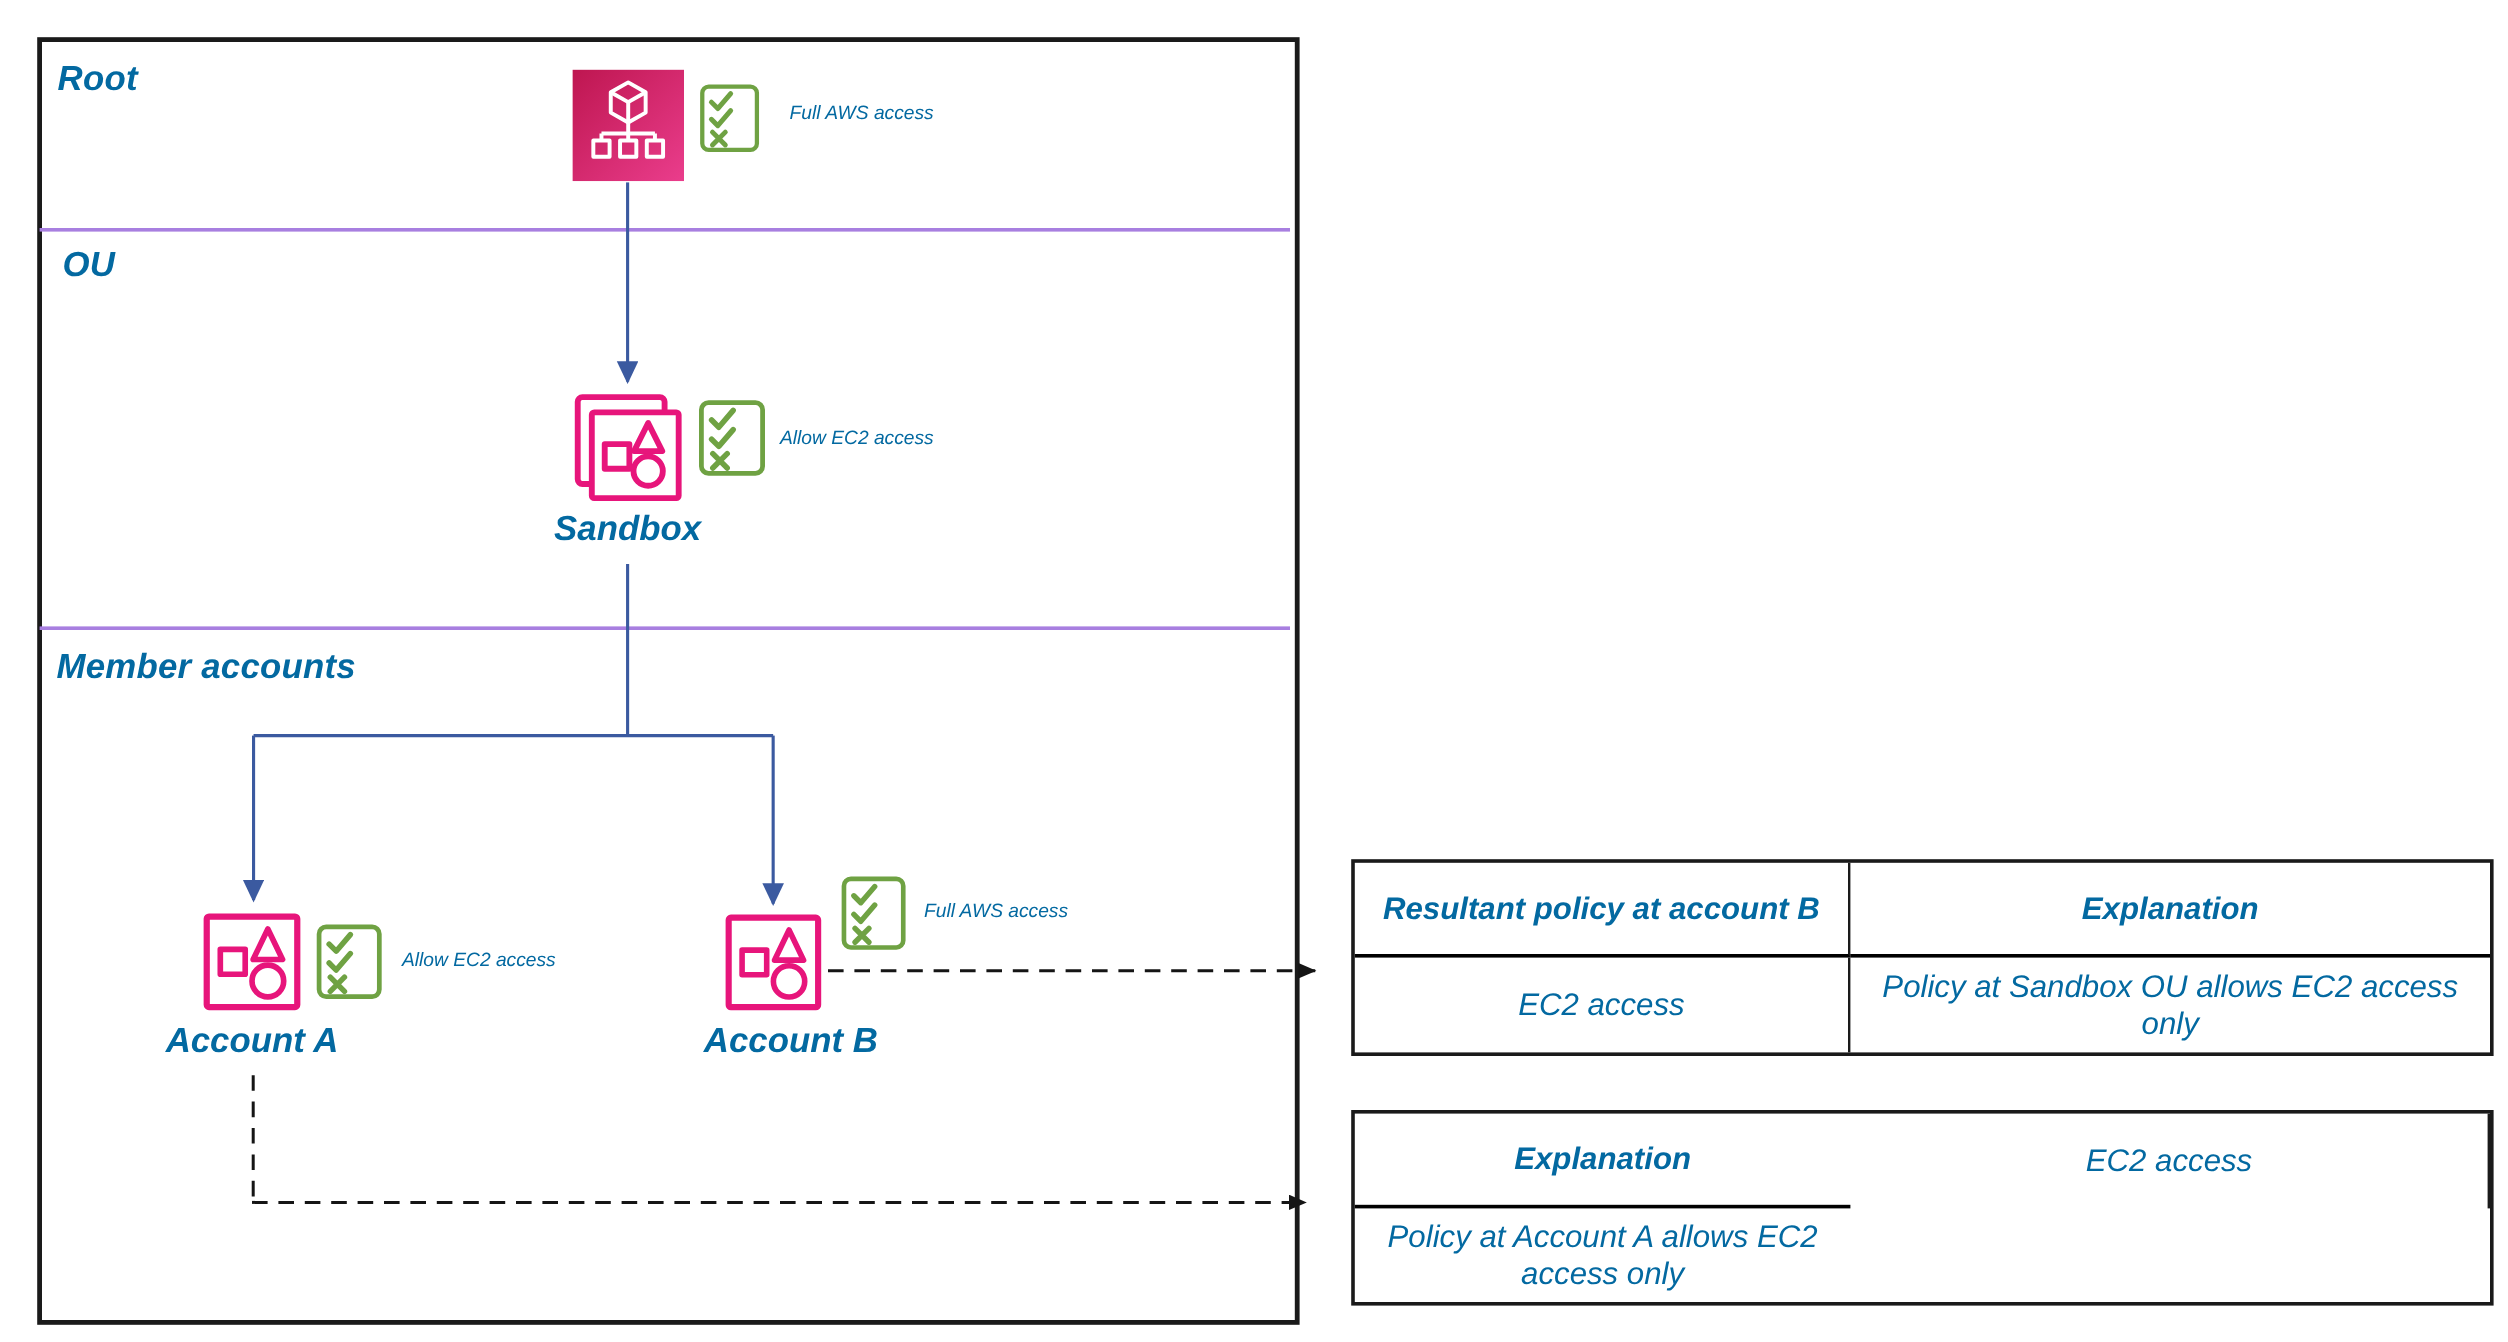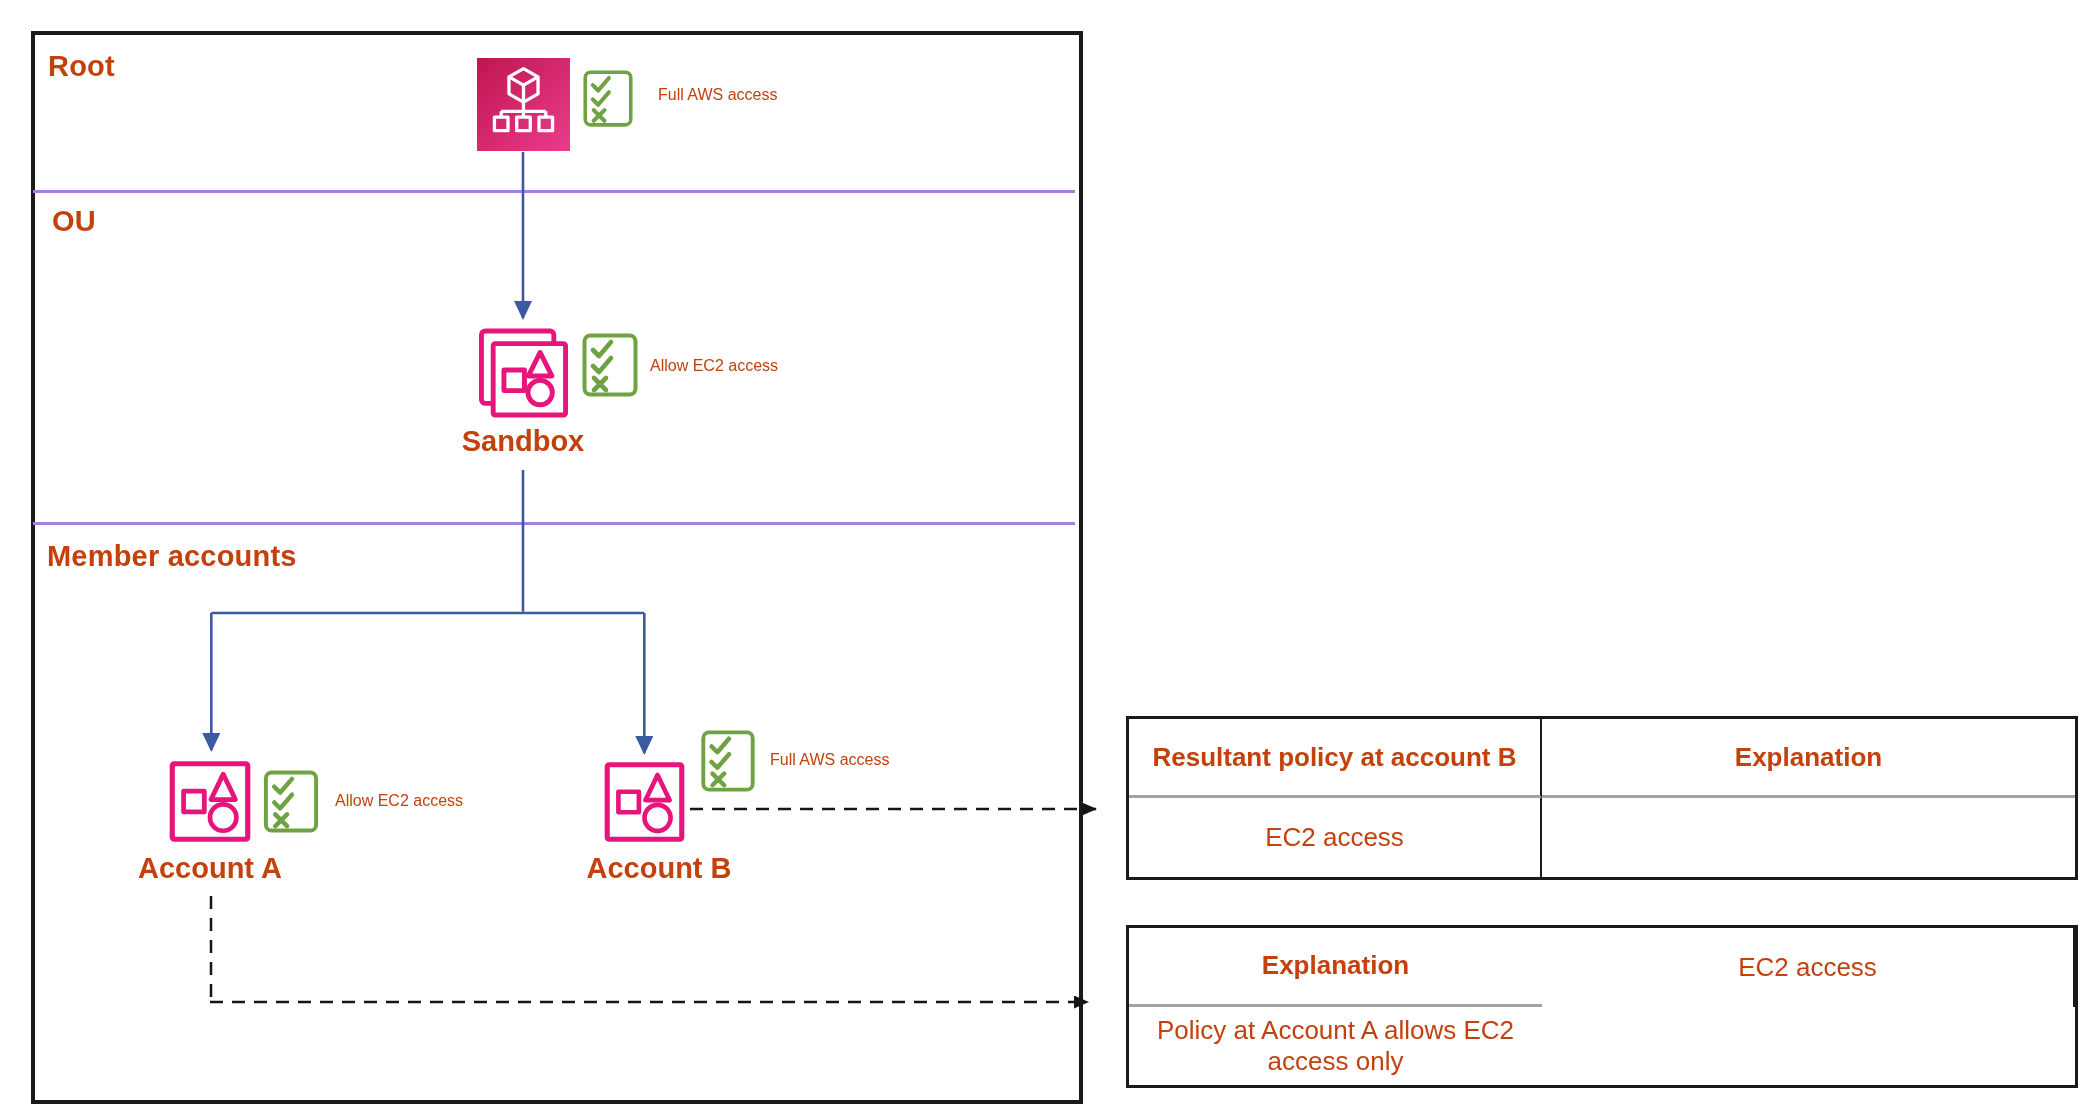--- a/index.html
+++ b/index.html
@@ -1,18 +1,18 @@
 <!DOCTYPE html>
 <html><head>
 <meta charset="utf-8">
 <style>
   html,body{margin:0;padding:0;background:#ffffff;}
   .stage{
     position:relative;width:2090px;height:1118px;background:#fff;overflow:hidden;
-    font-family:"Liberation Sans","DejaVu Sans",sans-serif;color:#c2410c;
+    font-family:"Liberation Sans","DejaVu Sans",sans-serif;color:#0369a1;font-style:italic;
   }
   .abs{position:absolute;}
   
   .org-box{left:31px;top:31px;width:1044px;height:1065px;border:4px solid #1a1a1a;}
   .divider{height:3px;background:#a87fe0;left:33px;width:1042px;}
   .divider.d1{top:190px;}
   .divider.d2{top:522px;}
   .section-label{font-size:29px;font-weight:600;letter-spacing:.2px;}
   .node-label{font-size:29px;font-weight:600;transform:translateX(-50%);white-space:nowrap;}
   .policy-label{font-size:16px;font-weight:400;transform:translateY(-50%);white-space:nowrap;}
@@ -23,21 +23,21 @@
   .policy-table{
     width:952px;border:3px solid #1a1a1a;background:#fff;box-sizing:border-box;
     display:grid;grid-template-columns:413px 1fr;
   }
   .policy-table .cell{
     display:flex;align-items:center;justify-content:center;text-align:center;
     font-size:26px;padding:4px 14px;box-sizing:border-box;
   }
   .policy-table .head{font-weight:700;}
   .policy-table .col1{border-right:2px solid #1a1a1a;}
-  .policy-table .rowhead{border-bottom:3px solid #a3a3a3;}
+  .policy-table .rowhead{border-bottom:3px solid #000000;}
   .tbl-b{left:1126px;top:716px;height:164px;grid-template-rows:1fr 1fr;}
   .tbl-a{left:1126px;top:925px;height:163px;grid-template-rows:1fr 1fr;}
   svg{display:block;}
 </style>
 </head>
 <body>
 
 <div class="stage">
 
   <div class="abs org-box"></div>
@@ -160,20 +160,21 @@
       <path d="M12,45 L24,57 M24,45 L12,57" stroke-width="4.6"></path>
     </g>
   </svg>
   <div class="abs policy-label" style="left:770px;top:760px;">Full AWS access</div>
   <div class="abs node-label" style="left:644px;top:852px;margin-left:15px;">Account B</div>
 
   <div class="abs policy-table tbl-b">
     <div class="cell head col1 rowhead">Resultant policy at account B</div>
     <div class="cell head rowhead">Explanation</div>
     <div class="cell col1">EC2 access</div>
+    <div class="cell">Policy at Sandbox OU allows EC2 access only</div>
   </div>
 
   <div class="abs policy-table tbl-a">
     <div class="cell head rowhead">Explanation</div>
     <div class="cell col1">EC2 access</div>
     <div class="cell">Policy at Account A allows EC2 access only</div>
   </div>
 
 </div>
 

